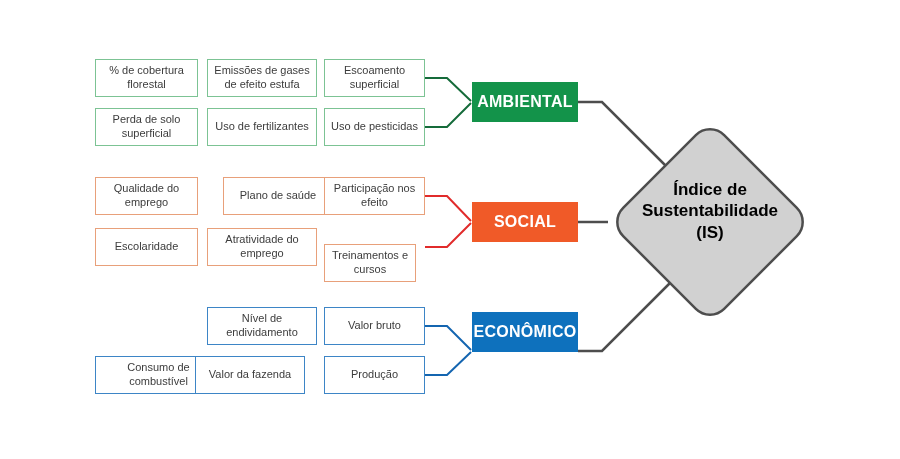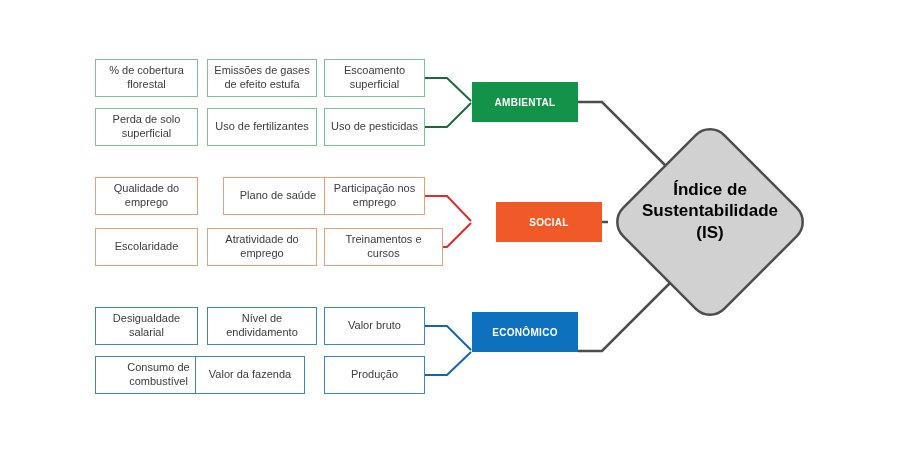--- a/index.html
+++ b/index.html
@@ -37,25 +37,25 @@
   .cat {
     position: absolute;
     left: 472px;
     width: 106px;
     height: 40px;
     display: flex;
     align-items: center;
     justify-content: center;
     color: #ffffff;
     font-weight: bold;
-    font-size: 10px;
+    font-size: 16px;
     letter-spacing: 0.3px;
   }
   .cat0 { background: #13934a; top: 82px; }
-  .cat1 { background: #f05a28; top: 202px; margin-left: 24px; }
+  .cat1 { background: #f05a28; top: 202px; }
   .cat2 { background: #0e71bd; top: 312px; }
   .diamond-label {
     position: absolute;
     left: 618px;
     top: 179px;
     width: 184px;
     text-align: center;
     font-weight: bold;
     font-size: 17px;
     color: #000000;
@@ -93,26 +93,25 @@
 
   <div class="ind g0" style="left:95px;top:59px;width:103px">% de cobertura florestal</div>
   <div class="ind g0" style="left:207px;top:59px;width:110px">Emissões de gases de efeito estufa</div>
   <div class="ind g0" style="left:324px;top:59px;width:101px">Escoamento superficial</div>
   <div class="ind g0" style="left:95px;top:108px;width:103px">Perda de solo superficial</div>
   <div class="ind g0" style="left:207px;top:108px;width:110px">Uso de fertilizantes</div>
   <div class="ind g1" style="left:95px;top:177px;width:103px">Qualidade do emprego</div>
 
   <div class="ind g0" style="left:324px;top:108px;width:101px">Uso de pesticidas</div>
   <div class="ind g1" style="left:223px;top:177px;width:110px">Plano de saúde</div>
-  <div class="ind g1" style="left:324px;top:177px;width:101px">Participação nos emprego</div>
+  <div class="ind g1" style="left:324px;top:177px;width:101px">Participação nos efeito</div>
   <div class="ind g1" style="left:95px;top:228px;width:103px">Escolaridade</div>
   <div class="ind g1" style="left:207px;top:228px;width:110px">Atratividade do emprego</div>
-  <div class="ind g1" style="left:324px;top:228px;width:119px">Treinamentos e cursos</div>
+  <div class="ind g1" style="left:324px;top:244px;width:92px">Treinamentos e cursos</div>
 
-  <div class="ind g2" style="left:95px;top:307px;width:103px">Desigualdade salarial</div>
   <div class="ind g2" style="left:207px;top:307px;width:110px">Nível de endividamento</div>
   <div class="ind g2" style="left:324px;top:307px;width:101px">Valor bruto</div>
   <div class="ind g2" style="left:95px;top:356px;width:127px">Consumo de combustível</div>
   <div class="ind g2" style="left:195px;top:356px;width:110px">Valor da fazenda</div>
   <div class="ind g2" style="left:324px;top:356px;width:101px">Produção</div>
 
   <div class="cat cat0">AMBIENTAL</div>
   <div class="cat cat1">SOCIAL</div>
   <div class="cat cat2">ECONÔMICO</div>
 

